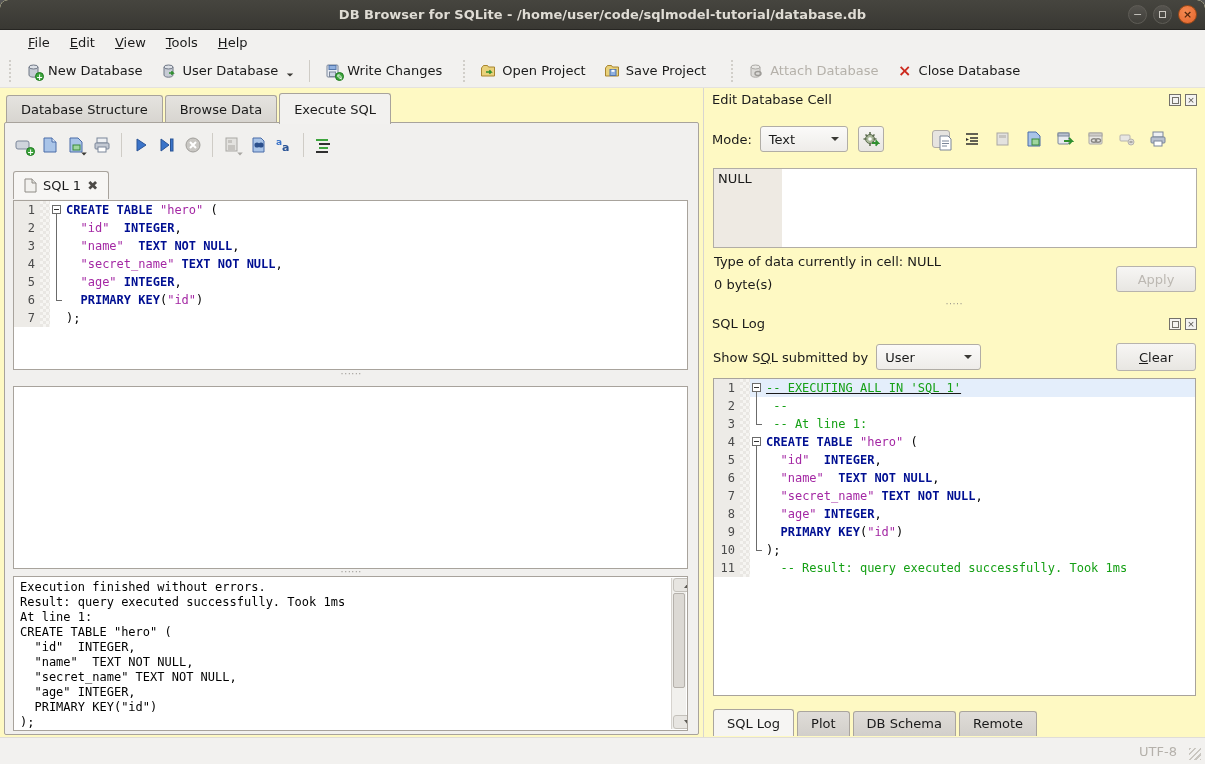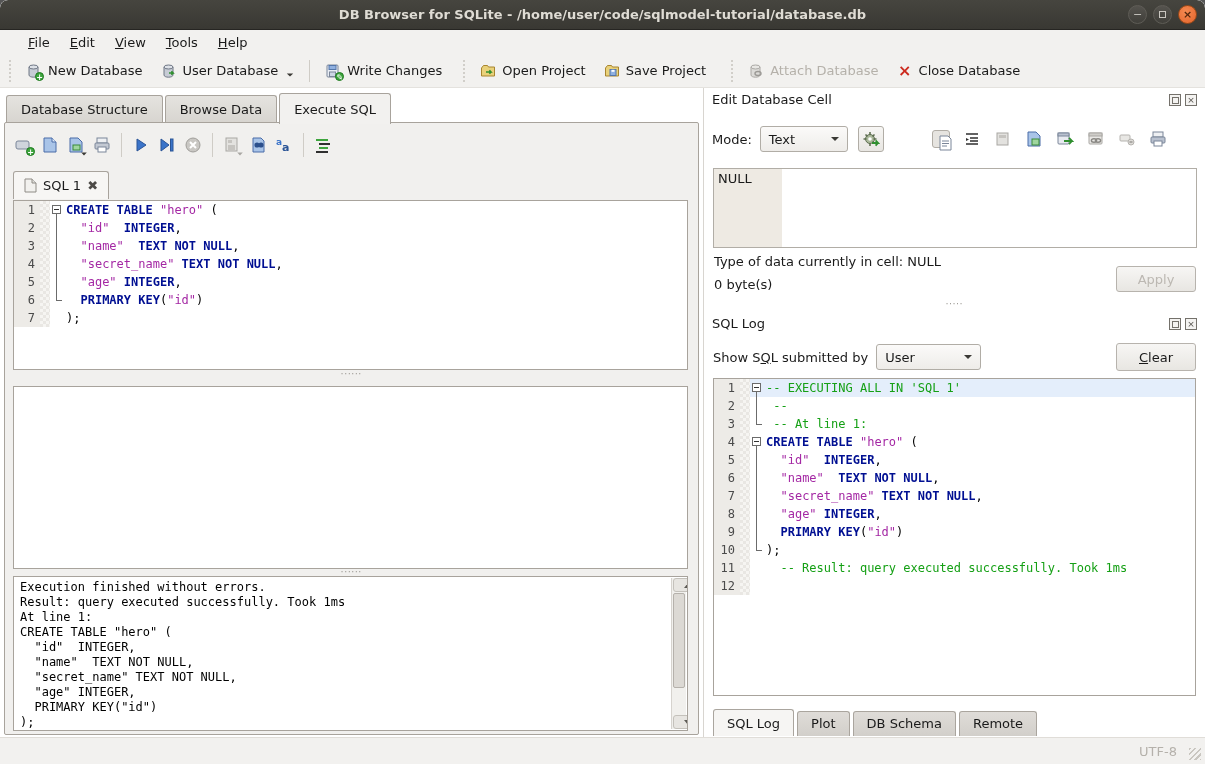--- a/index.html
+++ b/index.html
@@ -1,17 +1,17 @@
 <!DOCTYPE html>
 <html><head>
 <meta charset="utf-8">
 <style>
   * { margin:0; padding:0; box-sizing:border-box; }
   html,body { background:#555; }
-  .app{ position:relative; width:1205px; height:764px; background:#ffffff;
+  .app{ position:relative; width:1205px; height:764px; background:#fef9c3;
         font-family:"DejaVu Sans","Liberation Sans",sans-serif; color:#1a1a1a;
         border-radius:8px 8px 0 0; overflow:hidden; font-size:13px;}
   
   .titlebar{ position:absolute; top:0; left:0; right:0; height:30px;
     background:linear-gradient(#46453f,#393833); border-bottom:1px solid #262522;
     border-radius:8px 8px 0 0; display:flex; align-items:center; justify-content:center;}
   .titlebar .title{ color:#dfdcd4; font-weight:bold; font-size:13px; }
   .win-controls{ position:absolute; right:8px; top:5px; display:flex; gap:6px;}
   .wbtn{ width:19px; height:19px; border-radius:50%; display:flex; align-items:center;
     justify-content:center; font-size:11px; line-height:1; cursor:default;
@@ -62,21 +62,21 @@
   
   .code-editor{ background:#fff; border:1px solid #a8a39c; overflow:hidden;
     font-family:"DejaVu Sans Mono","Liberation Mono",monospace; font-size:12px;}
   .code-row{ display:flex; height:18px; line-height:18px; white-space:pre;}
   .code-row .ln{ width:26px; text-align:right; padding-right:5px; color:#4a4a4a;
     background:#edebe7; flex:none;}
   .code-row .foldmargin{ width:10px; flex:none; background:
     repeating-conic-gradient(#e9e7e3 0 25%, #f6f5f2 0 50%) 0 0/6px 6px; }
   .code-row .fold{ width:14px; flex:none; position:relative;}
   .code-row .code{ flex:1; padding-left:2px;}
-  .code-row.hl .fold,.code-row.hl .code{ background:#e4eefb;}
+  .code-row.hl .fold,.code-row.hl .code{ background:#e4eefb;text-decoration:underline;}
   .fold .vline{ position:absolute; left:6px; top:0; bottom:0; width:1px; background:#6b6b6b;}
   .fold .vhalf{ position:absolute; left:6px; top:0; height:9px; width:1px; background:#6b6b6b;}
   .fold .hstub{ position:absolute; left:6px; top:9px; width:6px; height:1px; background:#6b6b6b;}
   .fold .box{ position:absolute; left:2px; top:4px; width:9px; height:9px; background:#fff;
     border:1px solid #6b6b6b;}
   .fold .box::after{ content:""; position:absolute; left:1px; right:1px; top:3px; height:1px; background:#333;}
   .fold .boxline{ position:absolute; left:6px; top:13px; bottom:0; width:1px; background:#6b6b6b;}
   .sg-kw{ color:#000f92; font-weight:bold;}
   .sg-idq{ color:#a428a4;}
   .sg-cm{ color:#15a015;}
@@ -511,21 +511,20 @@
         <div class="code-row"><div class="ln">2</div><div class="foldmargin"></div><div class="fold"><span class="vline"></span></div><div class="code"><span class="sg-cm"> --</span></div></div>
         <div class="code-row"><div class="ln">3</div><div class="foldmargin"></div><div class="fold"><span class="vhalf"></span><span class="hstub"></span></div><div class="code"><span class="sg-cm"> -- At line 1:</span></div></div>
         <div class="code-row"><div class="ln">4</div><div class="foldmargin"></div><div class="fold"><span class="box"></span><span class="boxline"></span></div><div class="code"><span class="sg-kw">CREATE TABLE</span><span class="sg-pl"> </span><span class="sg-idq">"hero"</span><span class="sg-pl"> (</span></div></div>
         <div class="code-row"><div class="ln">5</div><div class="foldmargin"></div><div class="fold"><span class="vline"></span></div><div class="code"><span class="sg-pl">  </span><span class="sg-idq">"id"</span><span class="sg-pl">  </span><span class="sg-kw">INTEGER</span><span class="sg-pl">,</span></div></div>
         <div class="code-row"><div class="ln">6</div><div class="foldmargin"></div><div class="fold"><span class="vline"></span></div><div class="code"><span class="sg-pl">  </span><span class="sg-idq">"name"</span><span class="sg-pl">  </span><span class="sg-kw">TEXT NOT NULL</span><span class="sg-pl">,</span></div></div>
         <div class="code-row"><div class="ln">7</div><div class="foldmargin"></div><div class="fold"><span class="vline"></span></div><div class="code"><span class="sg-pl">  </span><span class="sg-idq">"secret_name"</span><span class="sg-pl"> </span><span class="sg-kw">TEXT NOT NULL</span><span class="sg-pl">,</span></div></div>
         <div class="code-row"><div class="ln">8</div><div class="foldmargin"></div><div class="fold"><span class="vline"></span></div><div class="code"><span class="sg-pl">  </span><span class="sg-idq">"age"</span><span class="sg-pl"> </span><span class="sg-kw">INTEGER</span><span class="sg-pl">,</span></div></div>
         <div class="code-row"><div class="ln">9</div><div class="foldmargin"></div><div class="fold"><span class="vline"></span></div><div class="code"><span class="sg-pl">  </span><span class="sg-kw">PRIMARY KEY</span><span class="sg-pl">(</span><span class="sg-idq">"id"</span><span class="sg-pl">)</span></div></div>
         <div class="code-row"><div class="ln">10</div><div class="foldmargin"></div><div class="fold"><span class="vhalf"></span><span class="hstub"></span></div><div class="code"><span class="sg-pl">);</span></div></div>
         <div class="code-row"><div class="ln">11</div><div class="foldmargin"></div><div class="fold"></div><div class="code"><span class="sg-cm">  -- Result: query executed successfully. Took 1ms</span></div></div>
-        <div class="code-row"><div class="ln">12</div><div class="foldmargin"></div><div class="fold"></div><div class="code"></div></div>
       </div>
 
     <div class="rtabs">
       <div class="rtab active">SQL Log</div>
       <div class="rtab">Plot</div>
       <div class="rtab">DB Schema</div>
       <div class="rtab">Remote</div>
     </div>
   </div>
 

